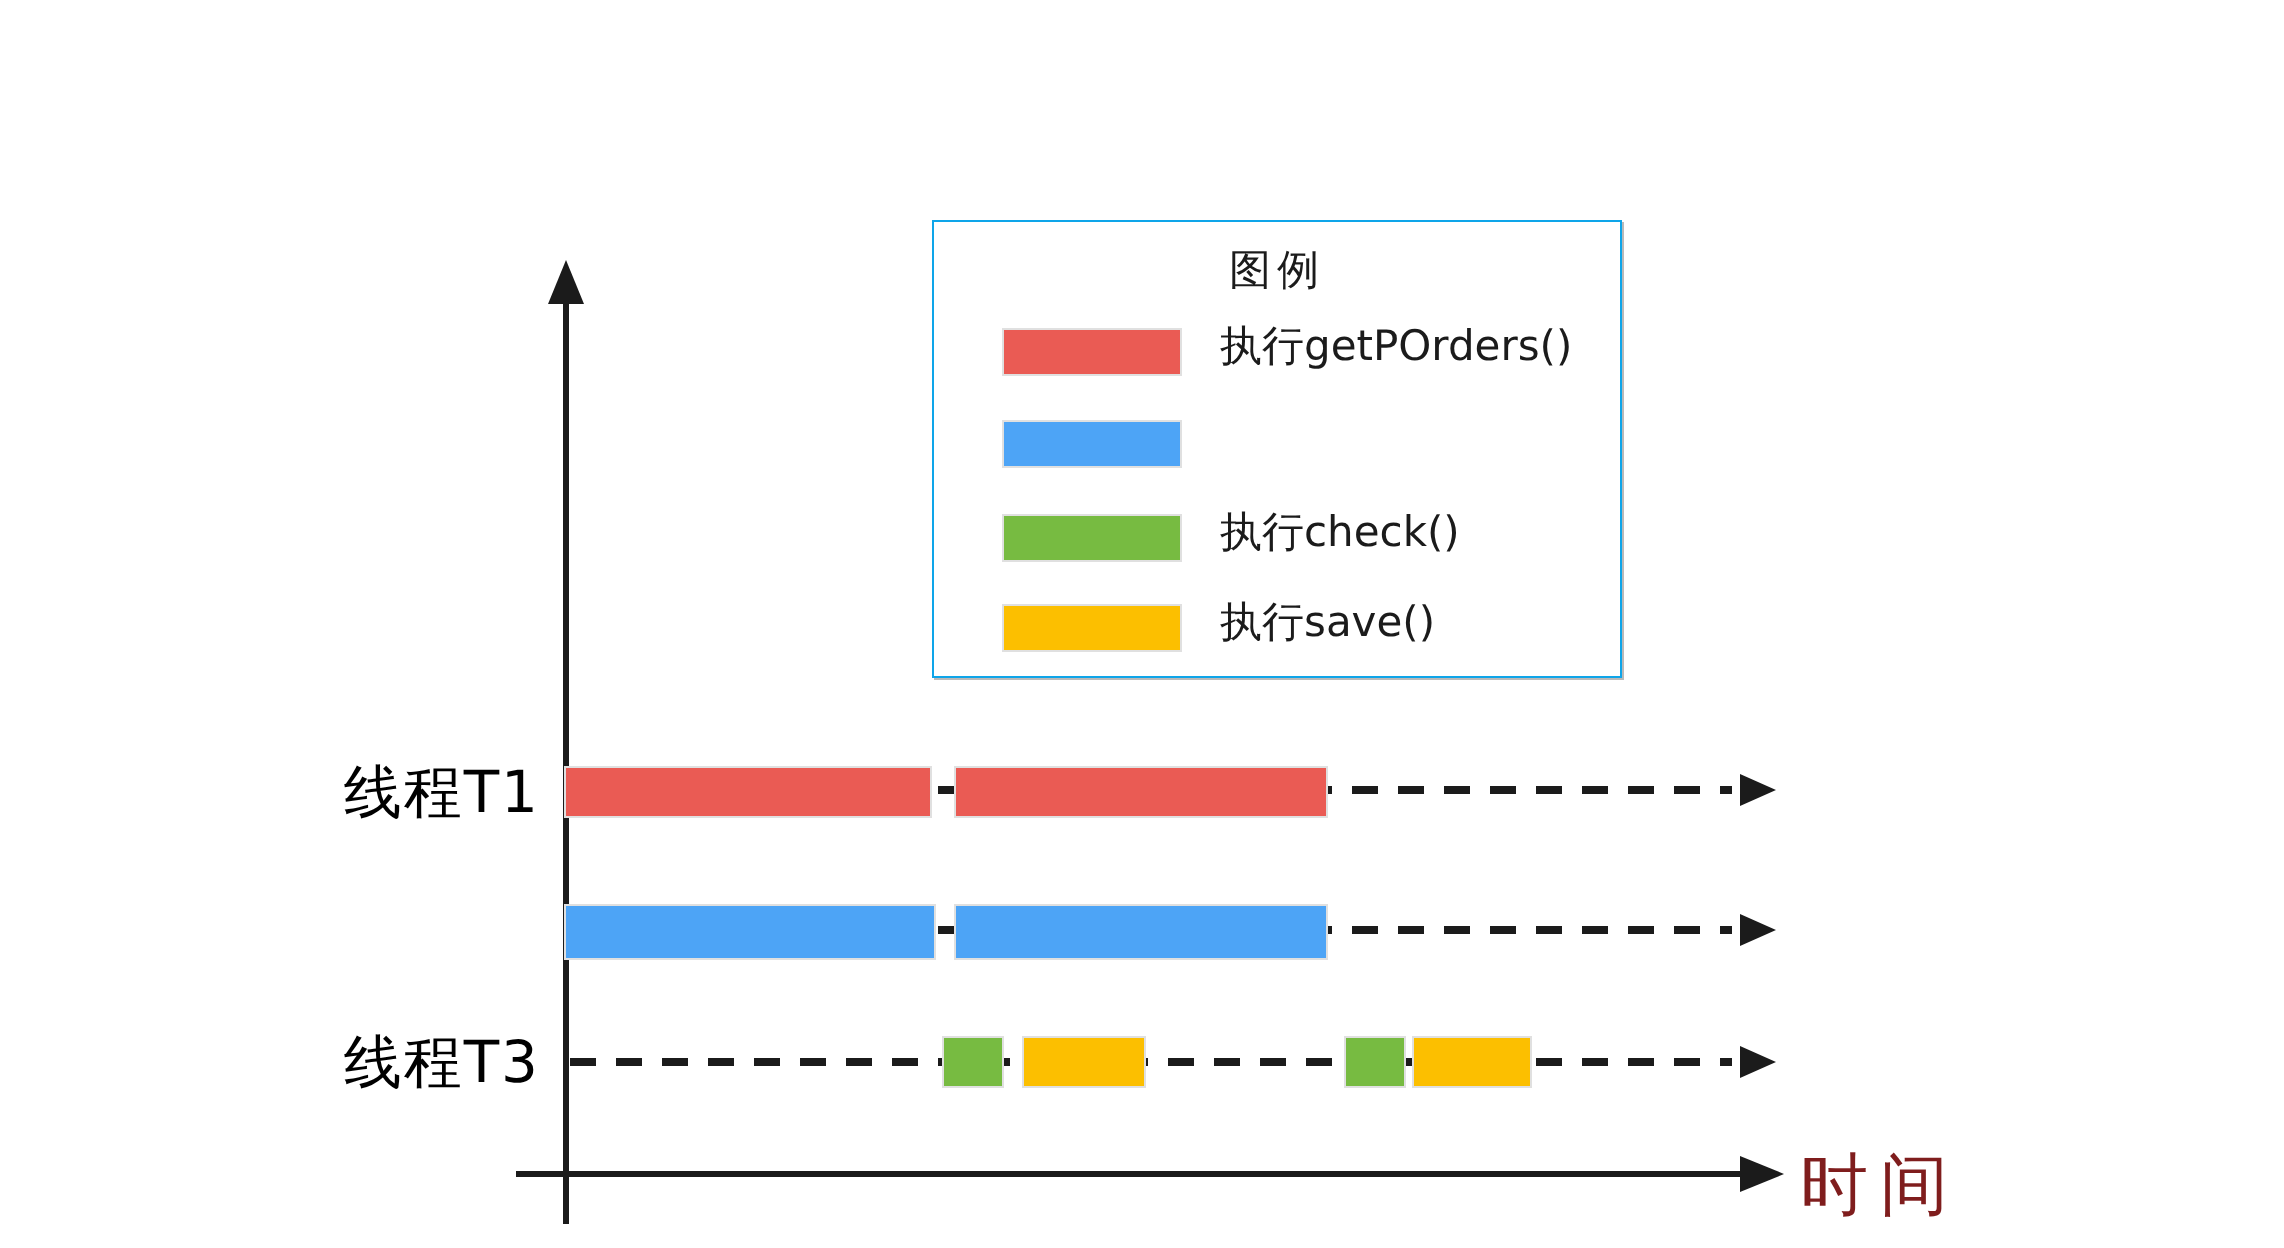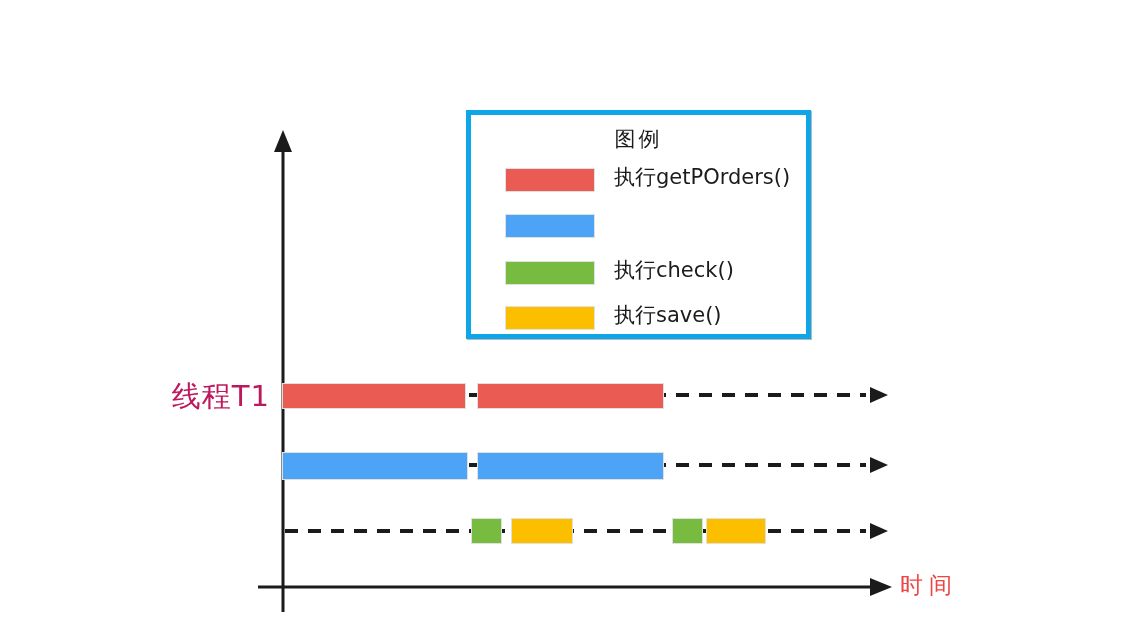--- a/index.html
+++ b/index.html
@@ -23,45 +23,45 @@
   }
   .thread-label {
     position: absolute;
     left: 138px;
     width: 132px;
     height: 38px;
     line-height: 38px;
     text-align: right;
     font-size: 29px;
     letter-spacing: 1px;
-    color: #be185d;
+    color: #000000;
     white-space: nowrap;
   }
   .seg {
     position: absolute;
     height: 24px;
     box-shadow: 0 0 0 1px #e0e0e0;
   }
   .x-axis-label {
     position: absolute;
     left: 900px;
     top: 570px;
-    font-size: 23px;
+    font-size: 34px;
     letter-spacing: 6px;
-    color: #ef4444;
+    color: #7f1d1d;
     white-space: nowrap;
   }
   .legend-box {
     position: absolute;
     left: 466px;
     top: 110px;
     width: 345px;
     height: 229px;
     background: #ffffff;
-    border: 5px solid #0ea5e9;
+    border: 1px solid #0ea5e9;
     box-shadow: 1px 1px 0 #b9b9b9;
     box-sizing: border-box;
   }
   .legend-title {
     position: absolute;
     top: 10px;
     left: 0;
     width: 100%;
     text-align: center;
     font-size: 21px;
@@ -109,20 +109,21 @@
     <polygon points="870,523 870,539 888,531" fill="#1b1b1b"></polygon>
 
     <line x1="283" y1="612" x2="283" y2="148" stroke="#1b1b1b" stroke-width="3"></line>
     <polygon points="274,152 292,152 283,130" fill="#1b1b1b"></polygon>
 
     <line x1="258" y1="587" x2="874" y2="587" stroke="#1b1b1b" stroke-width="3"></line>
     <polygon points="870,578 870,596 892,587" fill="#1b1b1b"></polygon>
   </svg>
 
   <div class="thread-label" style="top:377px">线程T1</div>
+  <div class="thread-label" style="top:512px">线程T3</div>
 
   <div class="seg" style="left: 283px; top: 384px; width: 182px; background-color: rgb(234, 91, 84);"></div>
   <div class="seg" style="left: 478px; top: 384px; width: 185px; background-color: rgb(234, 91, 84);"></div>
 
   <div class="seg" style="left: 283px; top: 453px; width: 184px; height: 26px; background-color: rgb(77, 164, 246);"></div>
   <div class="seg" style="left: 478px; top: 453px; width: 185px; height: 26px; background-color: rgb(77, 164, 246);"></div>
 
   <div class="seg" style="left: 472px; top: 519px; width: 29px; background-color: rgb(119, 187, 65);"></div>
   <div class="seg" style="left: 512px; top: 519px; width: 60px; background-color: rgb(252, 191, 0);"></div>
   <div class="seg" style="left: 673px; top: 519px; width: 29px; background-color: rgb(119, 187, 65);"></div>

